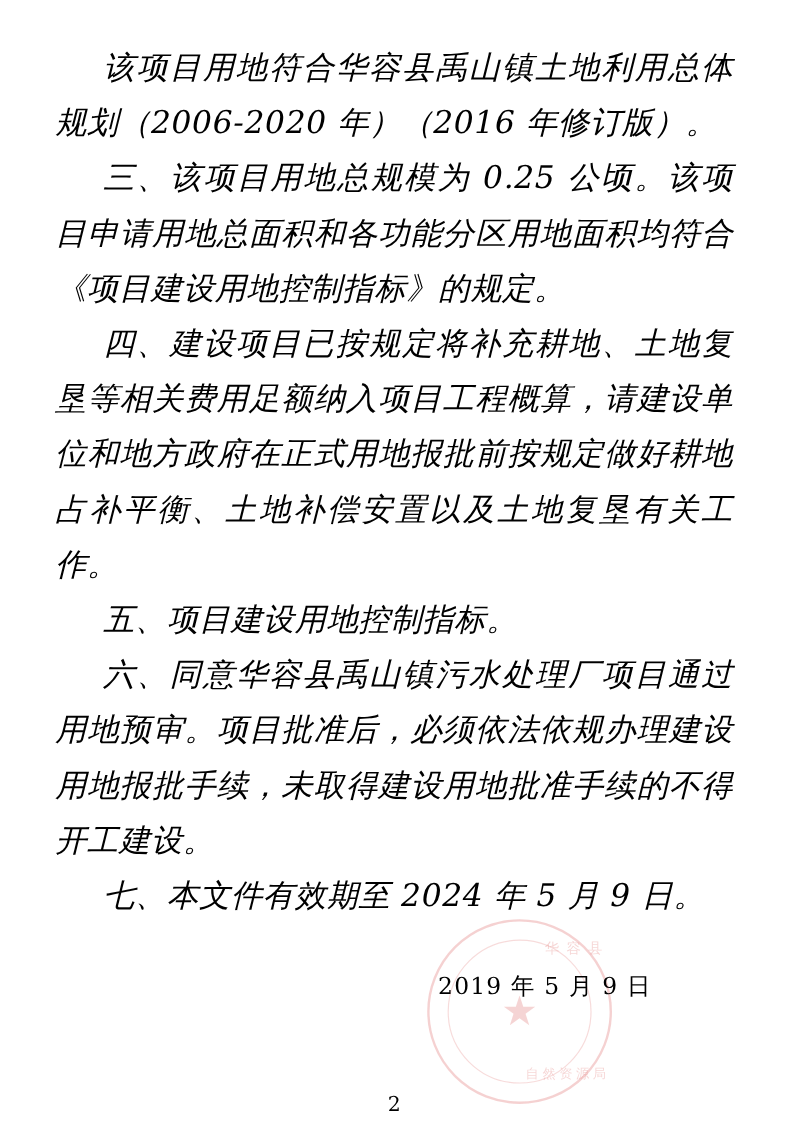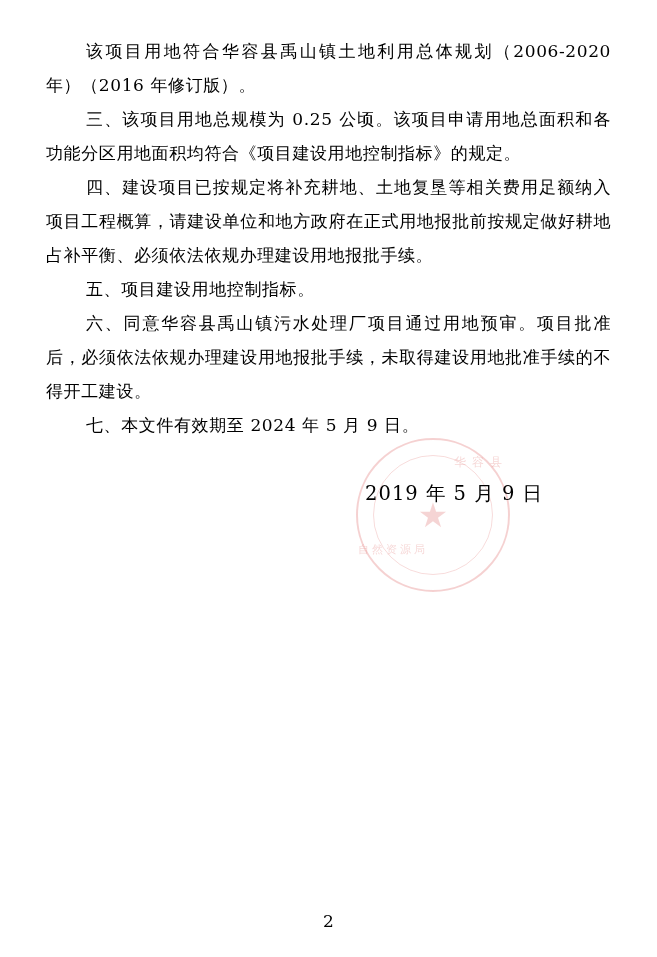--- a/index.html
+++ b/index.html
@@ -18,25 +18,26 @@
   .page {
     position: absolute;
     top: 0;
     left: 0;
     width: 657px;
     height: 957px;
     box-sizing: border-box;
     padding: 34px 46px 0 46px;
   }
   .body-text {
-    font-size: 17px;
-    line-height: 34px;
+    font-size: 26px;
+    line-height: 46px;
     letter-spacing: 0.6px;
     text-align: justify;
     text-justify: inter-ideograph;
+    font-style: italic;
   }
   .para {
     margin: 0;
     text-indent: 0;
   }
   .para.indent {
     text-indent: 40px;
   }
   .sign-block {
     margin-top: 6px;
@@ -87,23 +88,23 @@
     top: 14px;
     width: 150px;
     text-align: right;
     color: rgba(214, 72, 70, 0.40);
     font-size: 12px;
     letter-spacing: 6px;
   }
   .seal-bottom-text {
     position: absolute;
     left: 0;
-    bottom: 33px;
+    bottom: 16px;
     width: 150px;
-    text-align: left;
+    text-align: right;
     color: rgba(214, 72, 70, 0.40);
     font-size: 11px;
     letter-spacing: 3px;
     margin-top: 23px;
   }
   .page-number {
     position: absolute;
     left: 0;
     right: 0;
     bottom: 26px;
@@ -112,21 +113,21 @@
     font-family: "DejaVu Serif", "Liberation Serif", serif;
   }
 </style>
 </head>
 <body>
 
 <div class="page">
   <div class="body-text">
     <p class="para indent">该项目用地符合华容县禹山镇土地利用总体规划（2006-2020 年）（2016 年修订版）。</p>
     <p class="para indent">三、该项目用地总规模为 0.25 公顷。该项目申请用地总面积和各功能分区用地面积均符合《项目建设用地控制指标》的规定。</p>
-    <p class="para indent">四、建设项目已按规定将补充耕地、土地复垦等相关费用足额纳入项目工程概算，请建设单位和地方政府在正式用地报批前按规定做好耕地占补平衡、必须依法依规办理建设用地报批手续。</p>
+    <p class="para indent">四、建设项目已按规定将补充耕地、土地复垦等相关费用足额纳入项目工程概算，请建设单位和地方政府在正式用地报批前按规定做好耕地占补平衡、土地补偿安置以及土地复垦有关工作。</p>
     <p class="para indent">五、项目建设用地控制指标。</p>
     <p class="para indent">六、同意华容县禹山镇污水处理厂项目通过用地预审。项目批准后，必须依法依规办理建设用地报批手续，未取得建设用地批准手续的不得开工建设。</p>
     <p class="para indent">七、本文件有效期至 2024 年 5 月 9 日。</p>
   </div>
 
   <div class="sign-block">
     <div class="seal">
       <div class="seal-top-text">华容县</div>
       <div class="seal-star">★</div>
       <div class="seal-bottom-text">自然资源局</div>

